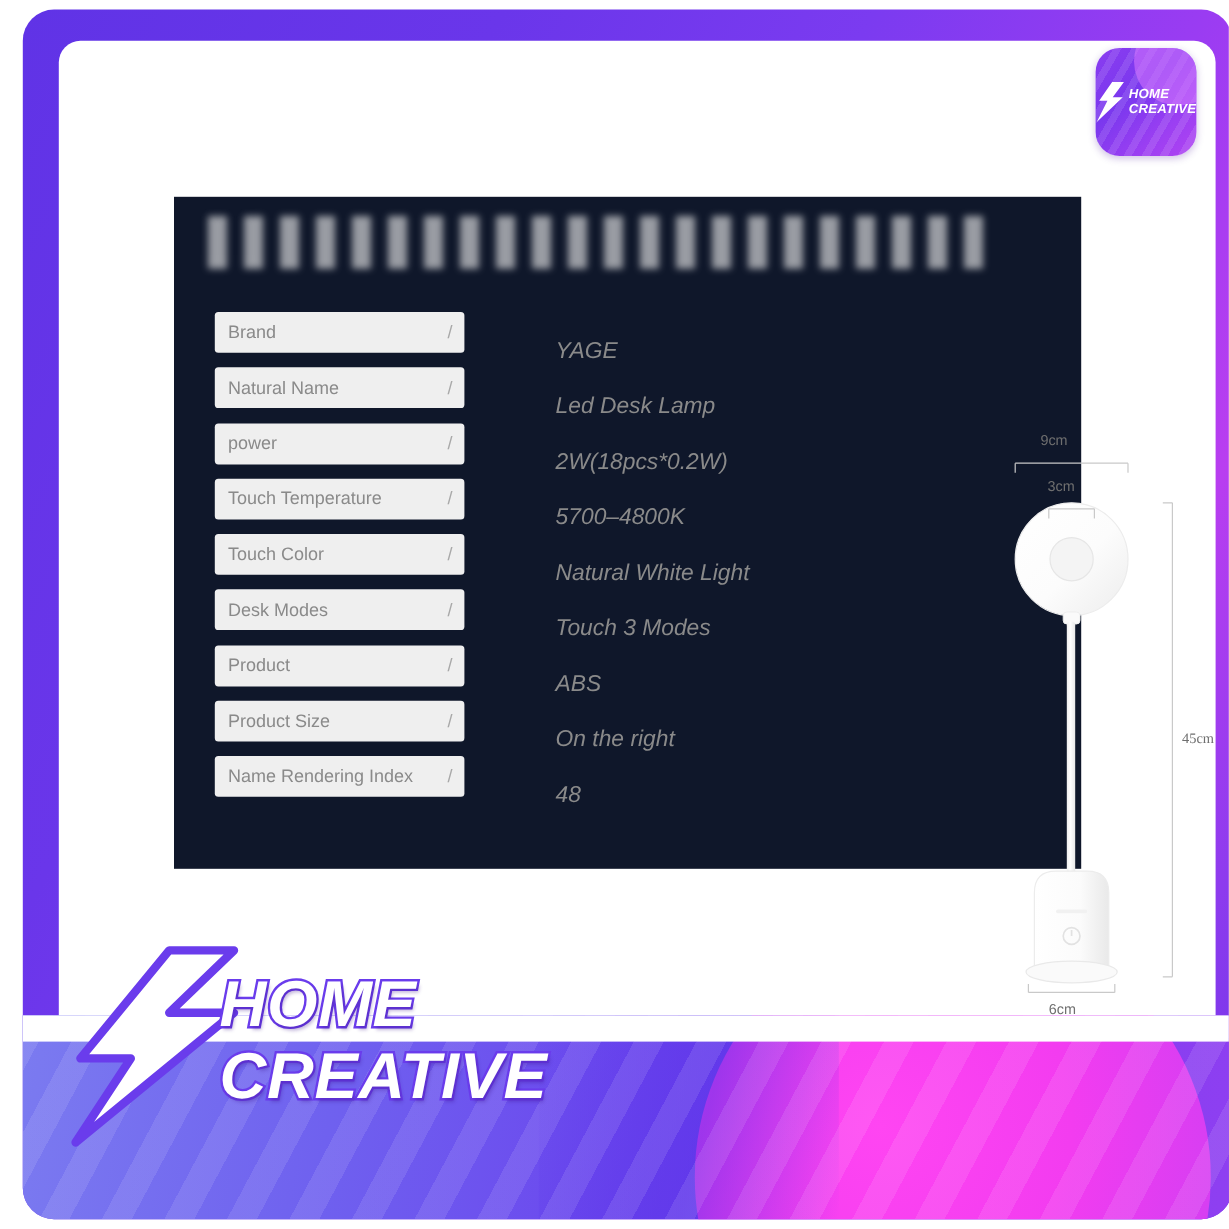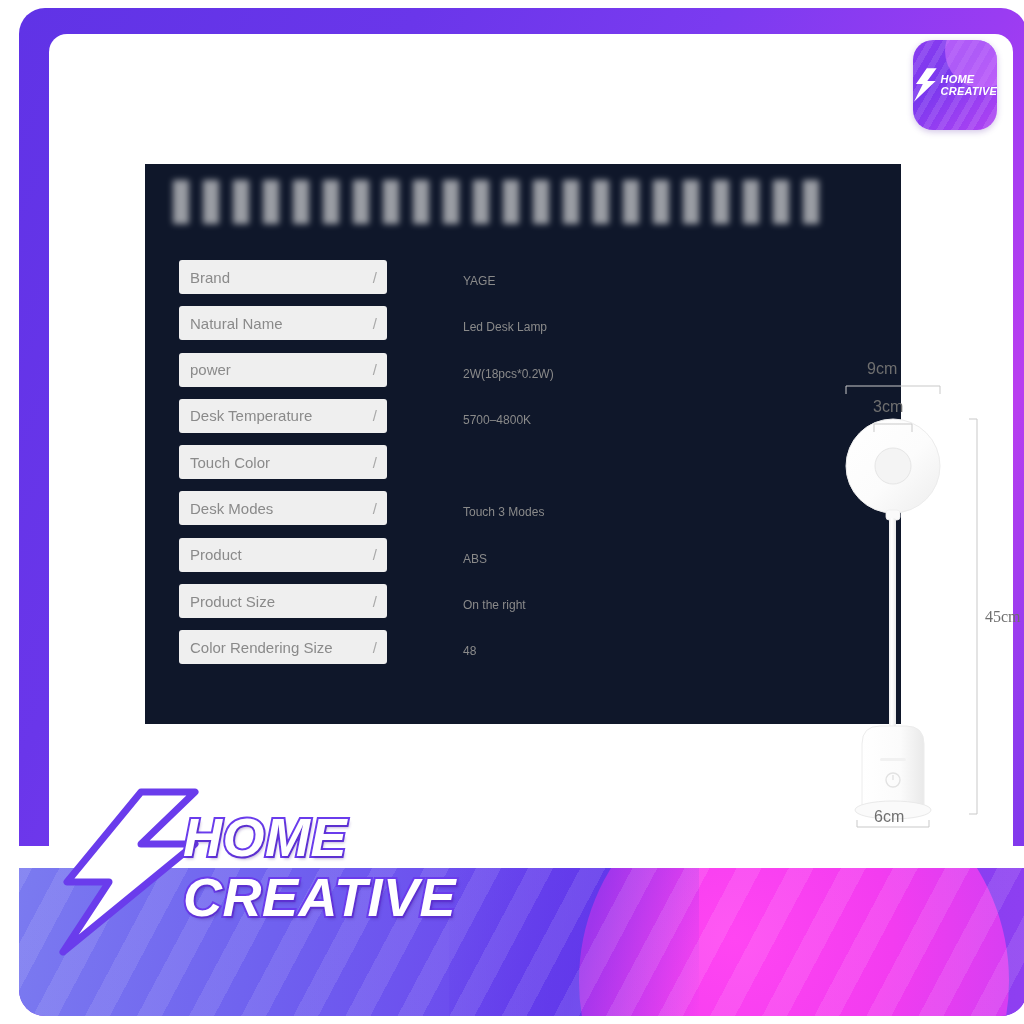--- a/index.html
+++ b/index.html
@@ -226,40 +226,41 @@
   }
   .spec-key .k-slash {
     margin-left: auto;
     font-size: 15px;
     color: #a8a8a8;
     padding-left: 6px;
   }
   .spec-val {
     position: absolute;
     left: 284px;
-    top: 4px;
+    top: 16px;
     height: 34px;
     display: flex;
     align-items: center;
-    font-size: 12px;
+    font-size: 19px;
     color: #8a8a8a;
     white-space: nowrap;
+    font-style: italic;
   }
 
   
   .lamp-area {
     position: absolute;
     left: 640px;
     top: 180px;
     width: 250px;
     height: 520px;
   }
   .dim-text {
     position: absolute;
-    font-size: 16px;
+    font-size: 12px;
     color: #6f6f6f;
     white-space: nowrap;
   }
 </style>
 </head>
 <body>
 
 <div class="page">
 
   <div class="frame">
@@ -304,31 +305,32 @@
       <div class="spec-row">
         <div class="spec-key">
           <span class="k-label">power</span>
           <span class="k-slash">/</span>
         </div>
         <div class="spec-val">2W(18pcs*0.2W)</div>
       </div>
 
       <div class="spec-row">
         <div class="spec-key">
-          <span class="k-label">Desk Temperature</span>
+          <span class="k-label">Touch Temperature</span>
           <span class="k-slash">/</span>
         </div>
         <div class="spec-val">5700–4800K</div>
       </div>
 
       <div class="spec-row">
         <div class="spec-key">
           <span class="k-label">Touch Color</span>
           <span class="k-slash">/</span>
         </div>
+        <div class="spec-val">Natural White Light</div>
       </div>
 
       <div class="spec-row">
         <div class="spec-key">
           <span class="k-label">Desk Modes</span>
           <span class="k-slash">/</span>
         </div>
         <div class="spec-val">Touch 3 Modes</div>
       </div>
 
@@ -343,21 +345,21 @@
       <div class="spec-row">
         <div class="spec-key">
           <span class="k-label">Product Size</span>
           <span class="k-slash">/</span>
         </div>
         <div class="spec-val">On the right</div>
       </div>
 
       <div class="spec-row">
         <div class="spec-key">
-          <span class="k-label">Color Rendering Size</span>
+          <span class="k-label">Name Rendering Index</span>
           <span class="k-slash">/</span>
         </div>
         <div class="spec-val">48</div>
       </div>
 
     </div>
 
     <div class="lamp-area">
       <svg width="250" height="520" viewBox="0 0 250 520">
         <defs>
@@ -423,21 +425,21 @@
           <line x1="144" y1="476" x2="144" y2="483"></line>
         </g>
       </svg>
 
       <div class="dim-text" style="left:82px; top:16px;">9cm</div>
 
       <div class="dim-text" style="left:88px; top:54px;">3cm</div>
 
       <div class="dim-text" style="left:200px; top:264px;font-family:Liberation Serif, serif;">45cm</div>
 
-      <div class="dim-text" style="left:89px; top:464px;">6cm</div>
+      <div class="dim-text" style="left:89px; top:490px;">6cm</div>
     </div>
   </div>
 
   <div class="footer">
     <div class="footer-blob"></div>
     <div class="footer-wedge"></div>
     <div class="footer-stripes"></div>
     <div class="footer-white-top"></div>
   </div>
 

